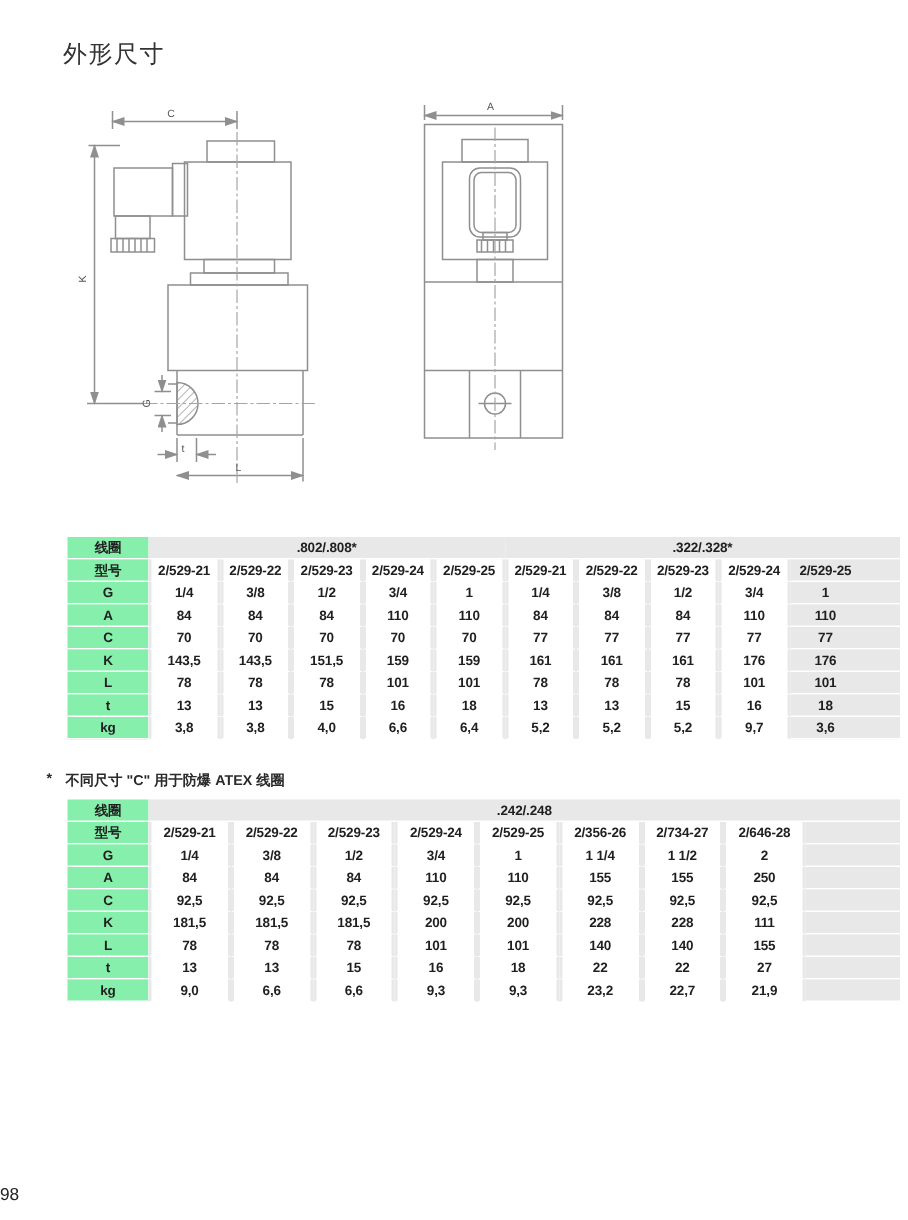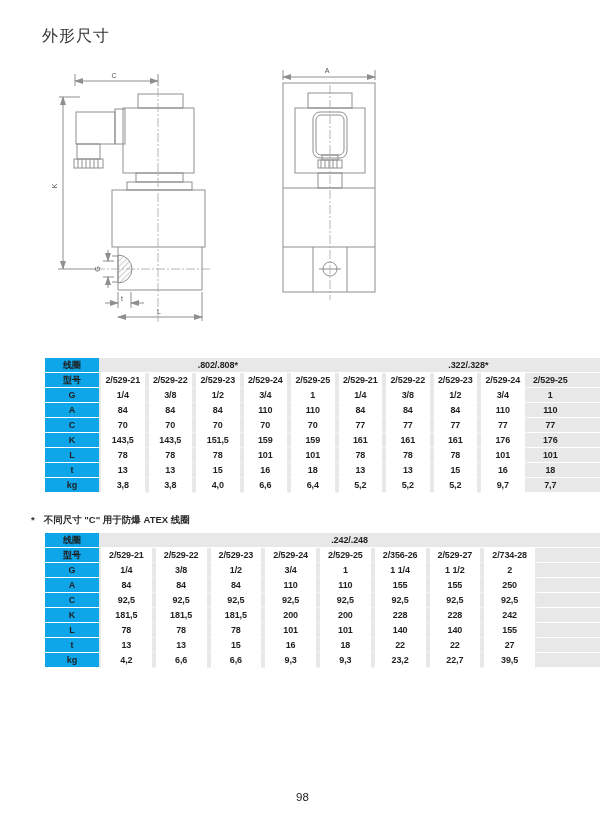--- a/index.html
+++ b/index.html
@@ -11,34 +11,34 @@
   .svg-side  { position:absolute; left:50px;  top:65px; }
   .svg-front { position:absolute; left:268px; top:60px; }
 
   .tbl-wrap1 { position:absolute; left:45px; top:358px; }
   .tbl-wrap2 { position:absolute; left:45px; top:533px; }
 
   table { border-collapse:separate; border-spacing:0; table-layout:fixed; width:555px; }
   td { height:15px; border-bottom:1.6px solid #fff; font-size:9px; font-weight:600;
        color:#1f1f1f; text-align:center; vertical-align:middle; padding:0; white-space:nowrap;
        letter-spacing:-0.1px; overflow:hidden; }
-  td.lbl  { background:#0ea5e9; }
+  td.lbl  { background:#86efac; }
   td.hdr  { background:#e8e8e8;text-align:center; }
   td.val  { background:#fff; border-left:2.5px solid #e8e8e8; border-right:2.5px solid #e8e8e8; }
   td.valg { background:#e8e8e8; }
   td.fill { background:#e8e8e8; }
   col.cl  { width:54px; }
   .t1 col.c1  { width:47.5px; }
   .t1 col.cf1 { width:26px; }
   .t2 col.c2  { width:54.75px; }
   .t2 col.cf2 { width:63px; }
 
   .footnote { position:absolute; left:31px; top:514px; font-size:9.5px; font-weight:600;
               color:#2a2a2a; display:flex; gap:9px; }
-  .page-number { position:absolute; left:0; top:791px; width:100%; text-align:center;
+  .page-number { position:absolute; left:0; top:791px; width:100%; text-align:left;
                  font-size:11.5px; color:#222; }
   svg text { font-family:"Liberation Sans", sans-serif; font-size:7px; fill:#555; }
 </style>
 </head>
 <body>
 
 <div class="page">
 
   <div class="title">外形尺寸</div>
 
@@ -271,21 +271,21 @@
             <td class="lbl">kg</td>
             <td class="val">3,8</td>
             <td class="val">3,8</td>
             <td class="val">4,0</td>
             <td class="val">6,6</td>
             <td class="val">6,4</td>
             <td class="val">5,2</td>
             <td class="val">5,2</td>
             <td class="val">5,2</td>
             <td class="val">9,7</td>
-            <td class="valg">7,7</td>
+            <td class="valg">3,6</td>
             <td class="fill"></td>
           </tr>
         </tbody>
     </table>
   </div>
 
   <div class="footnote">
     <span>*</span>
     <span>不同尺寸 "C" 用于防爆 ATEX 线圈</span>
   </div>
@@ -310,22 +310,22 @@
             <td class="hdr" colspan="9">.242/.248</td>
           </tr>
           <tr>
             <td class="lbl">型号</td>
             <td class="val">2/529-21</td>
             <td class="val">2/529-22</td>
             <td class="val">2/529-23</td>
             <td class="val">2/529-24</td>
             <td class="val">2/529-25</td>
             <td class="val">2/356-26</td>
-            <td class="val">2/529-27</td>
-            <td class="val">2/734-28</td>
+            <td class="val">2/734-27</td>
+            <td class="val">2/646-28</td>
             <td class="fill"></td>
           </tr>
           <tr>
             <td class="lbl">G</td>
             <td class="val">1/4</td>
             <td class="val">3/8</td>
             <td class="val">1/2</td>
             <td class="val">3/4</td>
             <td class="val">1</td>
             <td class="val">1 1/4</td>
@@ -359,21 +359,21 @@
           </tr>
           <tr>
             <td class="lbl">K</td>
             <td class="val">181,5</td>
             <td class="val">181,5</td>
             <td class="val">181,5</td>
             <td class="val">200</td>
             <td class="val">200</td>
             <td class="val">228</td>
             <td class="val">228</td>
-            <td class="val">242</td>
+            <td class="val">111</td>
             <td class="fill"></td>
           </tr>
           <tr>
             <td class="lbl">L</td>
             <td class="val">78</td>
             <td class="val">78</td>
             <td class="val">78</td>
             <td class="val">101</td>
             <td class="val">101</td>
             <td class="val">140</td>
@@ -388,28 +388,28 @@
             <td class="val">15</td>
             <td class="val">16</td>
             <td class="val">18</td>
             <td class="val">22</td>
             <td class="val">22</td>
             <td class="val">27</td>
             <td class="fill"></td>
           </tr>
           <tr>
             <td class="lbl">kg</td>
-            <td class="val">4,2</td>
+            <td class="val">9,0</td>
             <td class="val">6,6</td>
             <td class="val">6,6</td>
             <td class="val">9,3</td>
             <td class="val">9,3</td>
             <td class="val">23,2</td>
             <td class="val">22,7</td>
-            <td class="val">39,5</td>
+            <td class="val">21,9</td>
             <td class="fill"></td>
           </tr>
         </tbody>
     </table>
   </div>
 
   <div class="page-number">98</div>
 
 </div>
 

